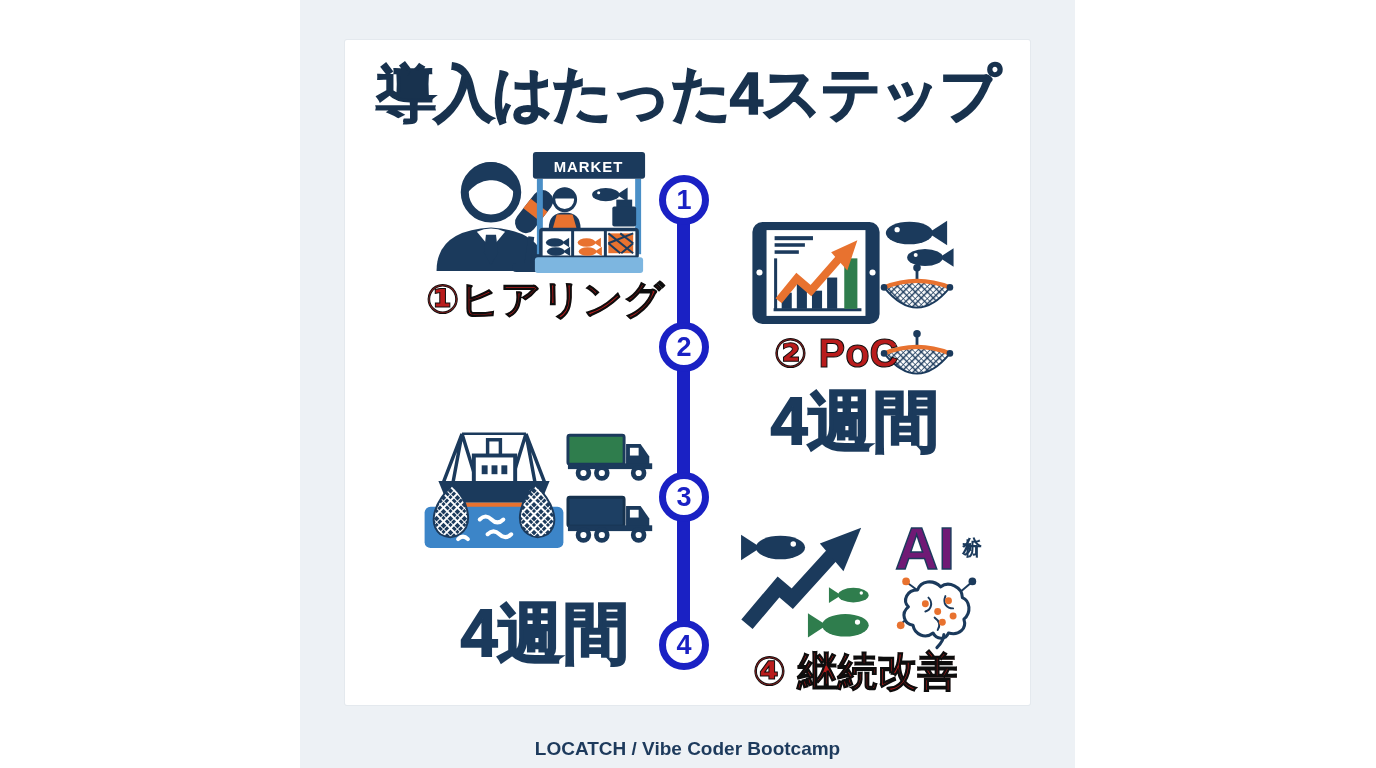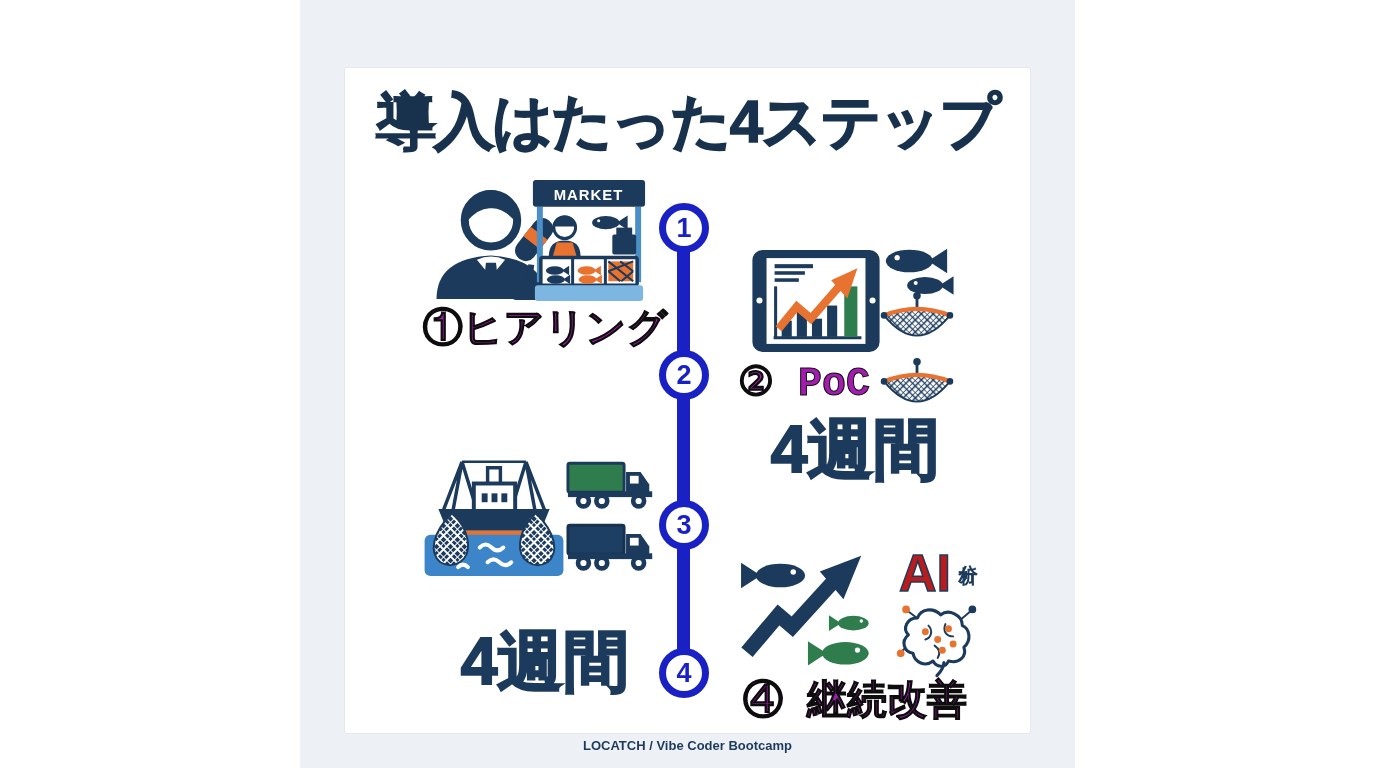--- a/index.html
+++ b/index.html
@@ -1,56 +1,56 @@
 <!DOCTYPE html>
 <html><head>
 <meta charset="utf-8">
 <style>
   html,body{margin:0;padding:0;width:1376px;height:768px;background:#ffffff;overflow:hidden;
     font-family:"Liberation Sans","DejaVu Sans",sans-serif;}
   .stage{position:absolute;left:300px;top:0;width:775px;height:768px;background:#edf1f5;}
   .card{position:absolute;left:45px;top:40px;width:685px;height:665px;background:#ffffff;
-    border-radius:2px;box-shadow:0 0 0 1px rgba(20,40,70,0.04);margin-top:28px;}
+    border-radius:2px;box-shadow:0 0 0 1px rgba(20,40,70,0.04);}
   .title{position:absolute;left:0;right:0;top:14px;text-align:center;font-size:60px;
     font-weight:900;color:#18324e;letter-spacing:-2px;-webkit-text-stroke:1.5px #18324e;white-space:nowrap;}
   
   .tl-line{position:absolute;left:332px;top:160px;width:13px;height:445px;background:#1a21c4;border-radius:7px;}
   .tl-node{position:absolute;width:36px;height:36px;background:#ffffff;border:7px solid #1a21c4;
     border-radius:50%;display:flex;align-items:center;justify-content:center;
     color:#1a21c4;font-size:27px;font-weight:900;}
   .n1{left:314px;top:135px;} .n2{left:314px;top:282px;} .n3{left:314px;top:432px;} .n4{left:314px;top:580px;}
   
-  .step-label{position:absolute;text-align:center;font-size:40px;font-weight:900;color:#a21caf;
-    -webkit-text-stroke:1px #0d0d0d;white-space:nowrap;font-family:Liberation Mono, monospace;}
+  .step-label{position:absolute;text-align:center;font-size:40px;font-weight:900;color:#b91c1c;
+    -webkit-text-stroke:1px #0d0d0d;white-space:nowrap;}
   .step-duration{position:absolute;text-align:center;font-size:66px;font-weight:900;color:#1b3a5c;
     -webkit-text-stroke:2px #1b3a5c;white-space:nowrap;line-height:1;}
   .l1{left:35px;top:232px;width:330px;} .d1{left:35px;top:282px;width:330px;}
-  .l2{left:384px;top:290px;width:150px;} .d2{left:360px;top:348px;width:300px;}
+  .l2{left:416px;top:290px;width:150px;} .d2{left:360px;top:348px;width:300px;}
   .l3{left:35px;top:512px;width:330px;} .d3{left:35px;top:560px;width:330px;}
   .l4{left:370px;top:604px;width:280px;}
   
   .icon{position:absolute;}
   .i-person{left:83px;top:112px;width:132px;height:126px;}
   .i-market{left:181px;top:108px;width:126px;height:134px;}
   .i-tablet{left:405px;top:180px;width:132px;height:106px;}
   .i-fish1{left:538px;top:174px;width:66px;height:38px;}
   .i-fish2{left:560px;top:203px;width:50px;height:29px;}
   .i-net1{left:533px;top:222px;width:78px;height:64px;}
   .i-net2{left:533px;top:288px;width:78px;height:64px;}
   .i-boat{left:77px;top:384px;width:144px;height:126px;}
   .i-truck1{left:221px;top:388px;width:92px;height:58px;}
   .i-truck2{left:221px;top:450px;width:92px;height:58px;}
   .i-growth{left:390px;top:476px;width:148px;height:128px;}
   .ai-block{position:absolute;left:537px;top:482px;width:116px;height:126px;}
   .ai-head{display:flex;align-items:flex-start;justify-content:center;gap:4px;height:54px;}
-  .ai-text{font-size:52px;line-height:0.9;font-weight:900;color:#b91c1c;-webkit-text-stroke:1.5px #1b3a5c;}
+  .ai-text{font-size:60px;line-height:0.9;font-weight:900;color:#701a75;-webkit-text-stroke:1.5px #1b3a5c;}
   .ai-sub{writing-mode:vertical-rl;text-orientation:upright;font-size:19px;font-weight:800;color:#1b3a5c;letter-spacing:2px;}
   .brain{width:108px;height:74px;display:block;margin:0 auto;}
   .footer{position:absolute;left:0;top:738px;width:775px;text-align:center;
-    font-size:13px;font-weight:700;color:#1d3a5c;}
+    font-size:19px;font-weight:700;color:#1d3a5c;}
 </style>
 </head>
 <body>
 
 <div class="stage">
   <div class="card">
 
     <div class="title">導入はたった4ステップ</div>
 
     <div class="tl-line"></div>

